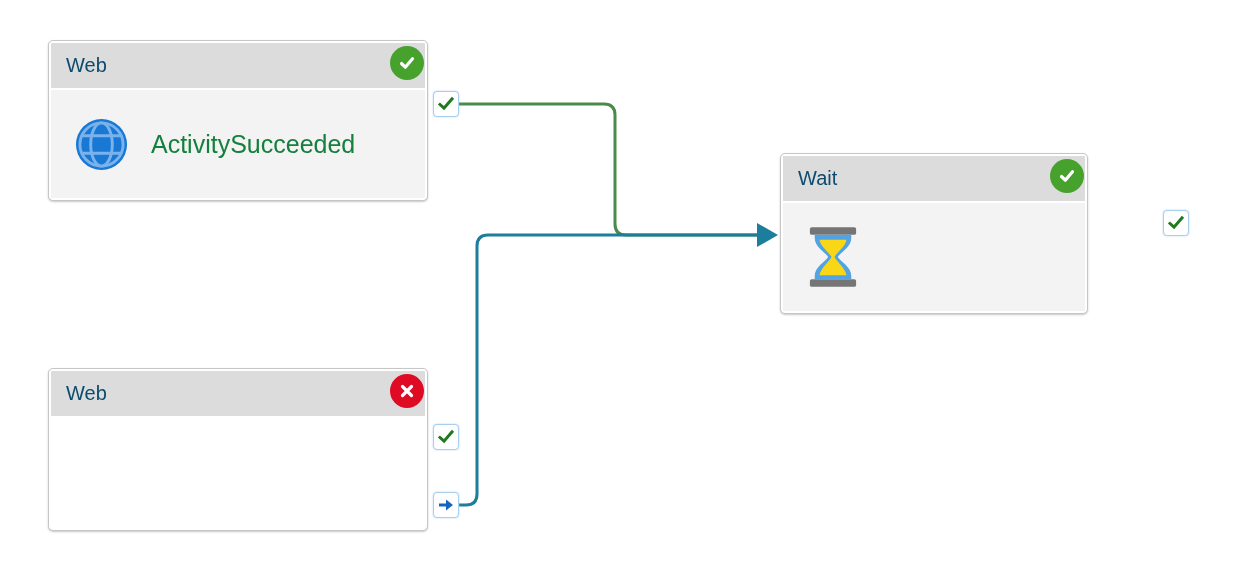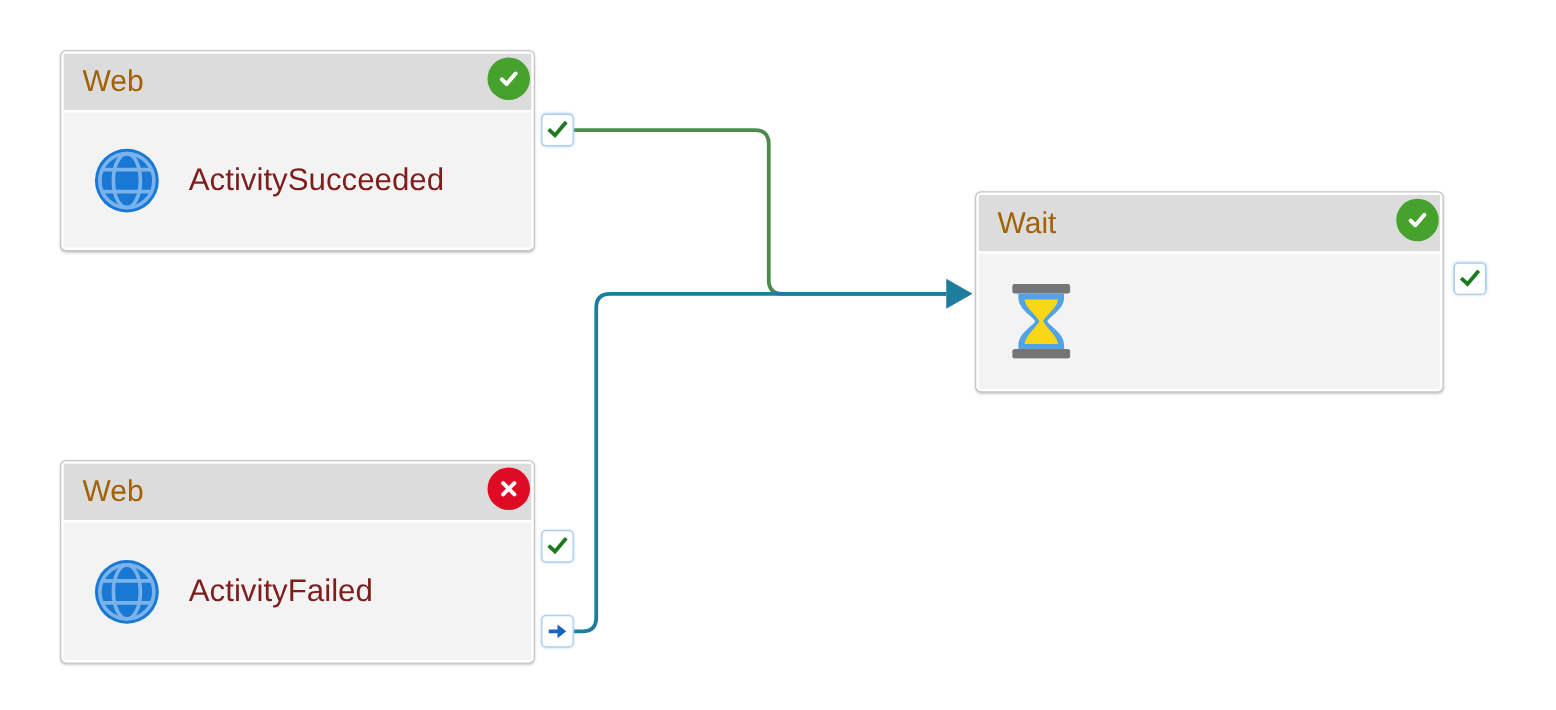--- a/index.html
+++ b/index.html
@@ -31,42 +31,42 @@
   .node-header{
     height:45px;
     background:var(--node-header-bg,#dcdcdc);
     display:flex;align-items:center;
     padding-left:15px;
     position:relative;
     flex:0 0 auto;
     margin-bottom:2px;
   }
   .node-header .type-label{
-    font-size:24px;color:#a16207;text-align:right;
+    font-size:20px;color:#0c4a6e;text-align:right;
   }
   .badge{
     position:absolute;
     right:1px;top:3px;
     width:34px;height:34px;border-radius:50%;
     display:flex;align-items:center;justify-content:center;
   }
   .badge.success{background:var(--success-badge,#46A12D);}
   .badge.error{background:var(--error-badge,#DF0A23);}
   .node-body{
     flex:1 1 auto;
     background:var(--node-body-bg,#f3f3f3);
     display:flex;align-items:center;
   }
   .icon-slot{
     width:100px;
     display:flex;align-items:center;justify-content:center;
     flex:0 0 auto;
   }
   .activity-name{
-    font-size:25px;color:#7f1d1d;
+    font-size:25px;color:#15803d;
   }
   .port{
     position:absolute;
     width:26px;height:26px;
     background:#ffffff;
     border:1.5px solid var(--port-border,#a9cfee);
     border-radius:4px;
     box-sizing:border-box;
     display:flex;align-items:center;justify-content:center;
     box-shadow:0 0 2px rgba(160,200,240,0.8);
@@ -118,35 +118,23 @@
 
   <div class="node" style="left:48px;top:368px;width:380px;height:163px;">
     <div class="node-header">
       <span class="type-label">Web</span>
       <span class="badge error">
         <svg width="18" height="18" viewBox="0 0 18 18">
           <path class="badge-glyph" d="M4.5 4.5 L13.5 13.5 M13.5 4.5 L4.5 13.5" stroke-width="3.2" stroke-linecap="round"></path>
         </svg>
       </span>
     </div>
-    <div class="node-body">
-      <span class="icon-slot">
-        <svg width="55" height="55" viewBox="0 0 56 56">
-          <circle class="globe-bg" cx="28" cy="28" r="26"></circle>
-          <circle class="globe-line" cx="28" cy="28" r="22" stroke-width="3"></circle>
-          <ellipse class="globe-line" cx="28" cy="28" rx="11" ry="22" stroke-width="3"></ellipse>
-          <path class="globe-line" d="M7 19 H49" stroke-width="3"></path>
-          <path class="globe-line" d="M7 37 H49" stroke-width="3"></path>
-        </svg>
-      </span>
-      <span class="activity-name">ActivityFailed</span>
-    </div>
   </div>
 
-  <div class="node" style="left:780px;top:153px;width:375px;height:161px;">
+  <div class="node" style="left:780px;top:153px;width:308px;height:161px;">
     <div class="node-header">
       <span class="type-label">Wait</span>
       <span class="badge success">
         <svg width="20" height="20" viewBox="0 0 20 20">
           <path class="badge-glyph" d="M4.5 10.5 L8.3 14.2 L15.5 5.8" stroke-width="3.2" stroke-linecap="round" stroke-linejoin="round"></path>
         </svg>
       </span>
     </div>
     <div class="node-body">
       <span class="icon-slot">

